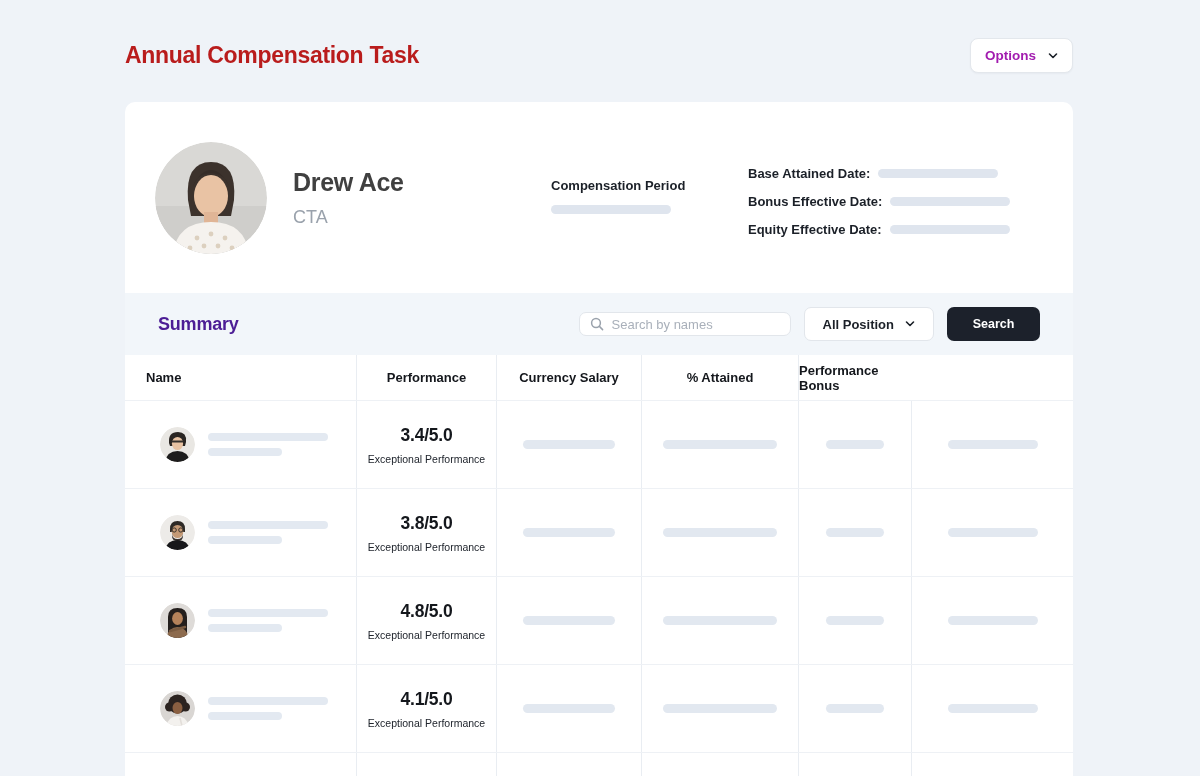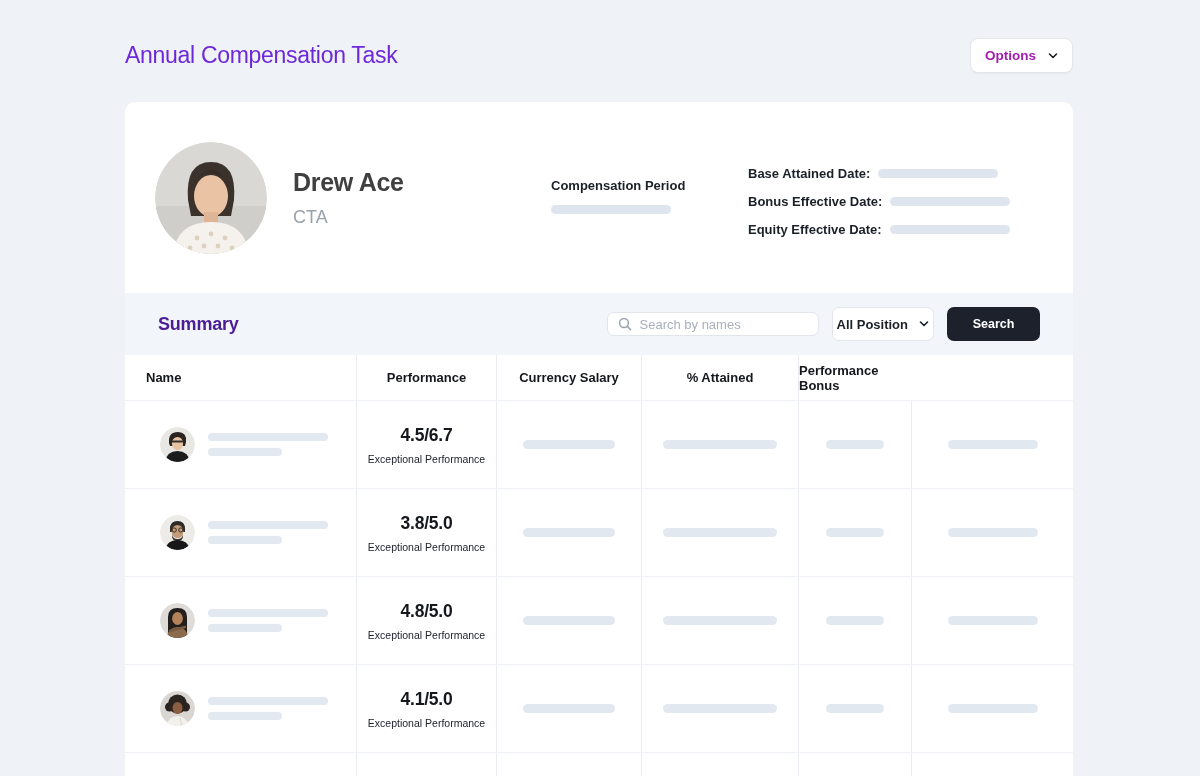--- a/index.html
+++ b/index.html
@@ -9,21 +9,21 @@
     font-family:"Liberation Sans", sans-serif;
     color:#15181d;
     position:relative;
   }
 
   
   .topbar {
     position:absolute; left:125px; top:38px; width:948px;
     display:flex; justify-content:space-between; align-items:center;
   }
-  .page-title { font-size:23px; font-weight:400; letter-spacing:-0.3px; color:#6d28d9; }
+  .page-title { font-size:23px; font-weight:700; letter-spacing:-0.3px; color:#b91c1c; }
   .options-btn {
     display:flex; align-items:center; gap:12px;
     background:#fff; border:1px solid #e3e7ec; border-radius:8px;
     padding:9px 14px; font-size:13.5px; font-weight:700; color:#a21caf;
     cursor:pointer; font-family:inherit;
     box-shadow:0 1px 2px rgba(20,30,50,0.04);
   }
   .chev { width:10px; height:10px; flex:0 0 auto; }
 
   
@@ -59,21 +59,21 @@
     display:flex; align-items:center; gap:8px; width:212px; height:24px;
     background:#fff; border:1px solid #e2e6eb; border-radius:7px; padding:0 10px;
   }
   .search-box svg { flex:0 0 auto; }
   .search-box input {
     border:none; outline:none; width:100%; font-size:13px; color:#374151;
     font-family:inherit; background:transparent;
   }
   .search-box input::placeholder { color:#a9b0ba; }
   .select-btn {
-    display:flex; align-items:center; gap:11px; height:34px; padding:0 4px;
+    display:flex; align-items:center; gap:11px; height:34px; padding:0 18px;
     background:#fff; border:1px solid #e2e6eb; border-radius:7px;
     font-size:13px; font-weight:700; color:#1b2028; cursor:pointer; font-family:inherit;
   }
   .search-btn {
     width:93px; height:34px; background:#1c212b; color:#fff; border:none;
     border-radius:7px; font-size:12.5px; font-weight:700; cursor:pointer; font-family:inherit;
   }
 
   
   .grid-row { display:grid; grid-template-columns:232px 140px 145px 157px 113px 161px; }
@@ -211,21 +211,21 @@
               <path d="M5 35 Q7 24 17.5 24 Q28 24 30 35 Z" fill="#1d1c1c"></path>
             </g>
           </svg>
         </div>
         <div class="name-skels">
           <div class="skel l1"></div>
           <div class="skel l2"></div>
         </div>
       </div>
       <div class="cell perf-cell">
-        <div class="perf-score">4.5/6.7</div>
+        <div class="perf-score">3.4/5.0</div>
         <div class="perf-label">Exceptional Performance</div>
       </div>
       <div class="cell">
           <span class="pill hire"></span>
         </div>
       <div class="cell">
           <span class="pill salary"></span>
         </div>
       <div class="cell">
           <span class="pill attained"></span>

